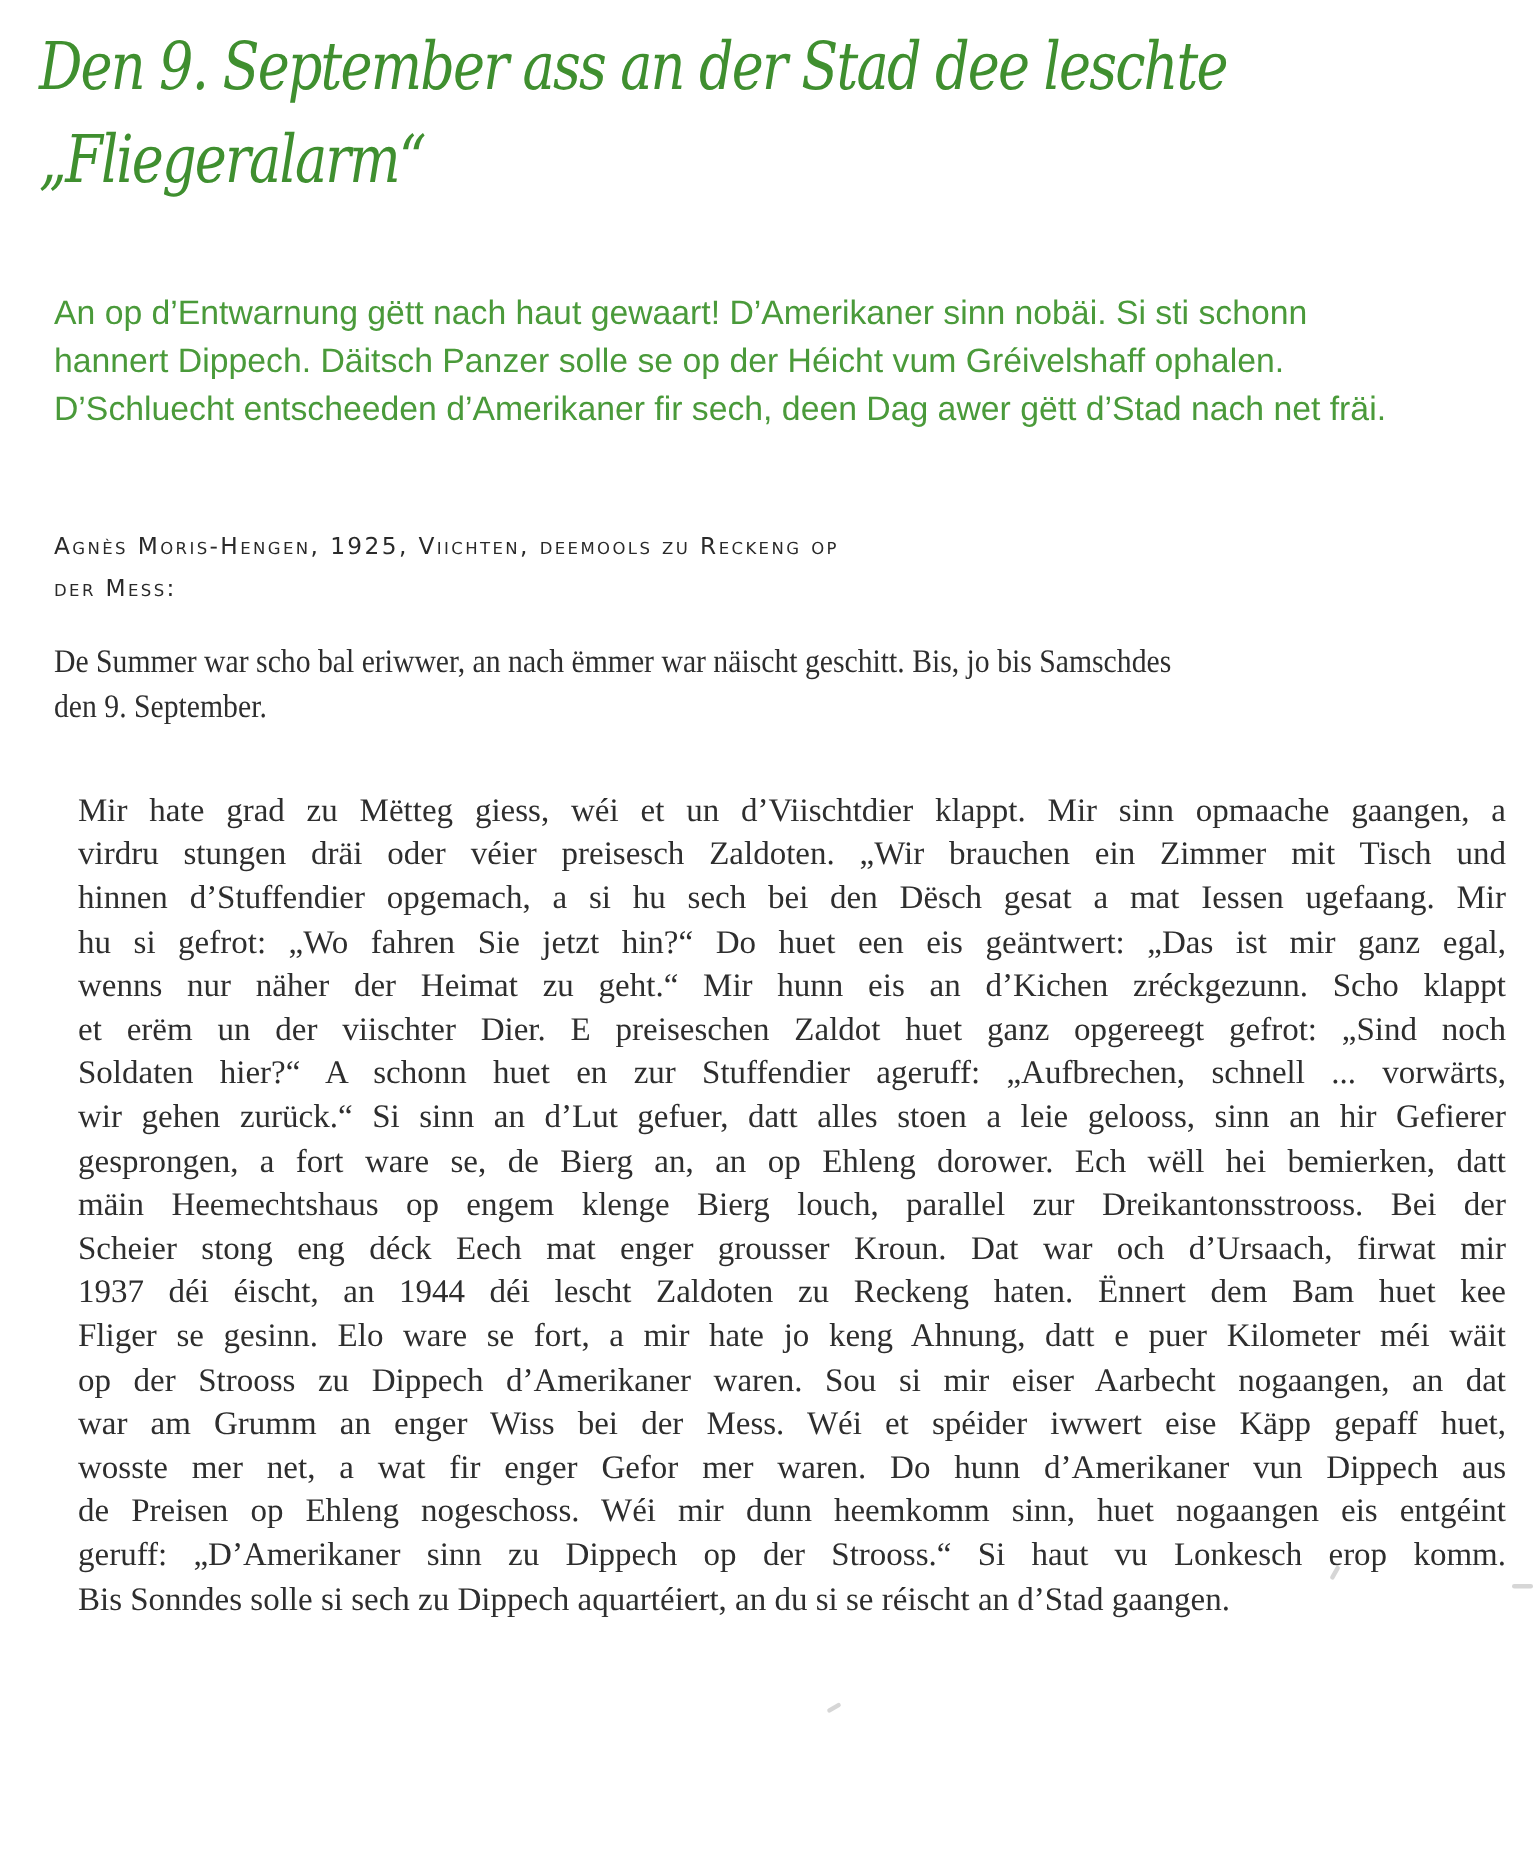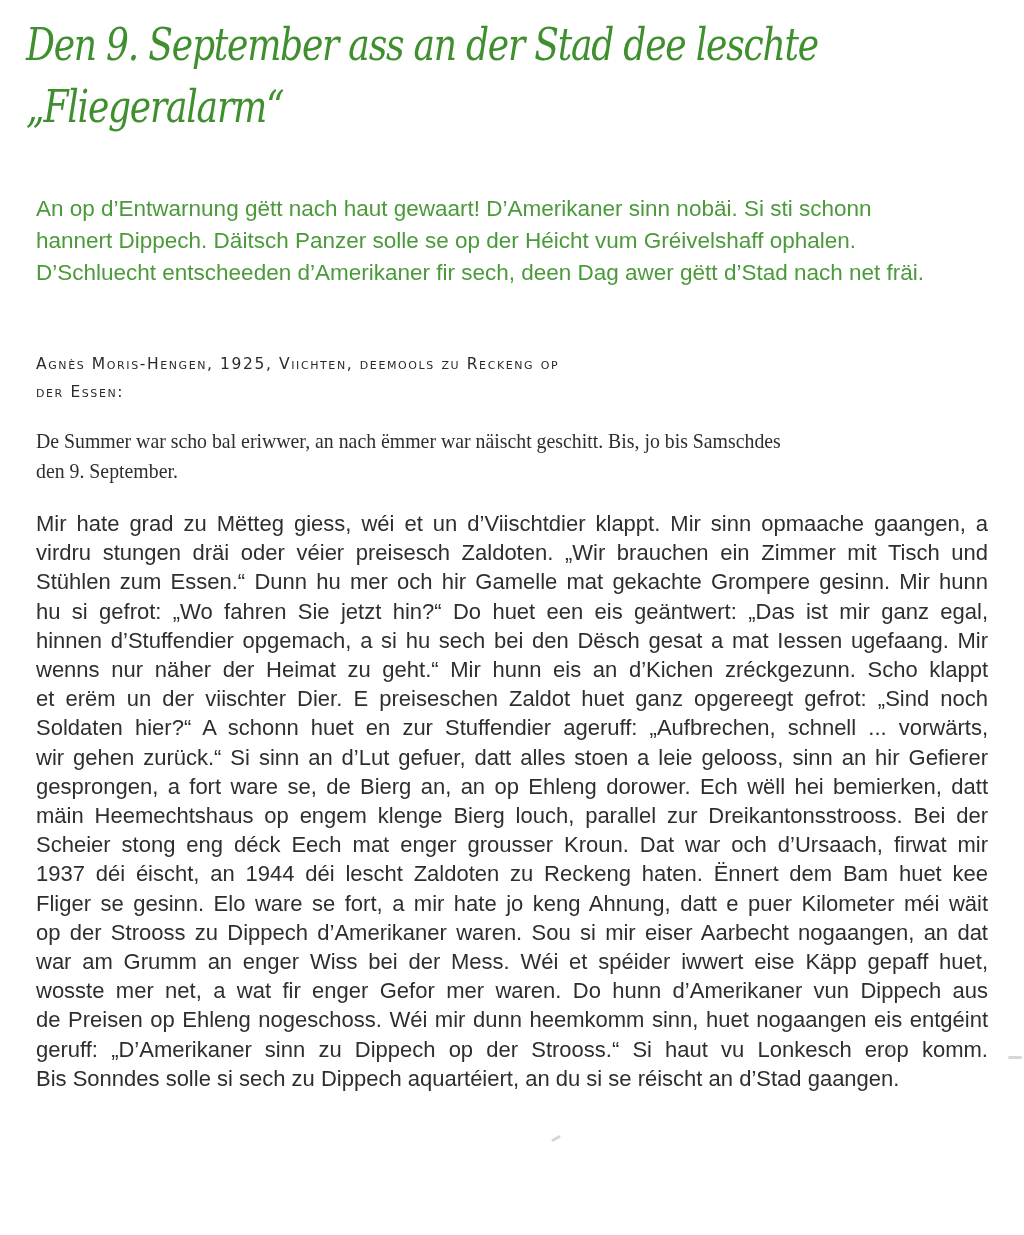--- a/index.html
+++ b/index.html
@@ -77,22 +77,22 @@
       color: #2e2e2e;
       transform: scaleX(0.9);
       transform-origin: left top;
     }
     .p1 .line { display: block; white-space: nowrap; }
     .p2 {
       position: absolute;
       left: 36px;
       top: 509px;
       width: 960px;
-      margin: 0;
-      font-family: Liberation Sans, sans-serif;
+      margin: 16px;
+      font-family: Liberation Serif, serif;
       font-size: 22px;
       line-height: 29.2px;
       color: #2e2e2e;
     }
     .p2 .line {
       display: block;
       white-space: nowrap;
       text-align: justify;
       text-align-last: justify;
       width: 952px;
@@ -120,34 +120,33 @@
   </h1>
 
   <p class="lead">
     <span class="line">An op d’Entwarnung gëtt nach haut gewaart! D’Amerikaner sinn nobäi. Si sti schonn</span>
     <span class="line">hannert Dippech. Däitsch Panzer solle se op der Héicht vum Gréivelshaff ophalen.</span>
     <span class="line">D’Schluecht entscheeden d’Amerikaner fir sech, deen Dag awer gëtt d’Stad nach net fräi.</span>
   </p>
 
   <h2 class="byline">
     <span class="line">Agnès Moris-Hengen, 1925, Viichten, deemools zu Reckeng op</span>
-    <span class="line">der Essen:</span>
+    <span class="line">der Mess:</span>
   </h2>
 
   <p class="p1">
     <span class="line">De Summer war scho bal eriwwer, an nach ëmmer war näischt geschitt. Bis, jo bis Samschdes</span>
     <span class="line">den 9. September.</span>
   </p>
 
   <p class="p2">
     <span class="line">Mir hate grad zu Mëtteg giess, wéi et un d’Viischtdier klappt. Mir sinn opmaache gaangen, a</span>
     <span class="line">virdru stungen dräi oder véier preisesch Zaldoten. „Wir brauchen ein Zimmer mit Tisch und</span>
-    <span class="line">Stühlen zum Essen.“ Dunn hu mer och hir Gamelle mat gekachte Grompere gesinn. Mir hunn</span>
+    <span class="line">hinnen d’Stuffendier opgemach, a si hu sech bei den Dësch gesat a mat Iessen ugefaang. Mir</span>
     <span class="line">hu si gefrot: „Wo fahren Sie jetzt hin?“ Do huet een eis geäntwert: „Das ist mir ganz egal,</span>
-    <span class="line">hinnen d’Stuffendier opgemach, a si hu sech bei den Dësch gesat a mat Iessen ugefaang. Mir</span>
     <span class="line">wenns nur näher der Heimat zu geht.“ Mir hunn eis an d’Kichen zréckgezunn. Scho klappt</span>
     <span class="line">et erëm un der viischter Dier. E preiseschen Zaldot huet ganz opgereegt gefrot: „Sind noch</span>
     <span class="line">Soldaten hier?“ A schonn huet en zur Stuffendier ageruff: „Aufbrechen, schnell ... vorwärts,</span>
     <span class="line">wir gehen zurück.“ Si sinn an d’Lut gefuer, datt alles stoen a leie gelooss, sinn an hir Gefierer</span>
     <span class="line">gesprongen, a fort ware se, de Bierg an, an op Ehleng dorower. Ech wëll hei bemierken, datt</span>
     <span class="line">mäin Heemechtshaus op engem klenge Bierg louch, parallel zur Dreikantonsstrooss. Bei der</span>
     <span class="line">Scheier stong eng déck Eech mat enger grousser Kroun. Dat war och d’Ursaach, firwat mir</span>
     <span class="line">1937 déi éischt, an 1944 déi lescht Zaldoten zu Reckeng haten. Ënnert dem Bam huet kee</span>
     <span class="line">Fliger se gesinn. Elo ware se fort, a mir hate jo keng Ahnung, datt e puer Kilometer méi wäit</span>
     <span class="line">op der Strooss zu Dippech d’Amerikaner waren. Sou si mir eiser Aarbecht nogaangen, an dat</span>

